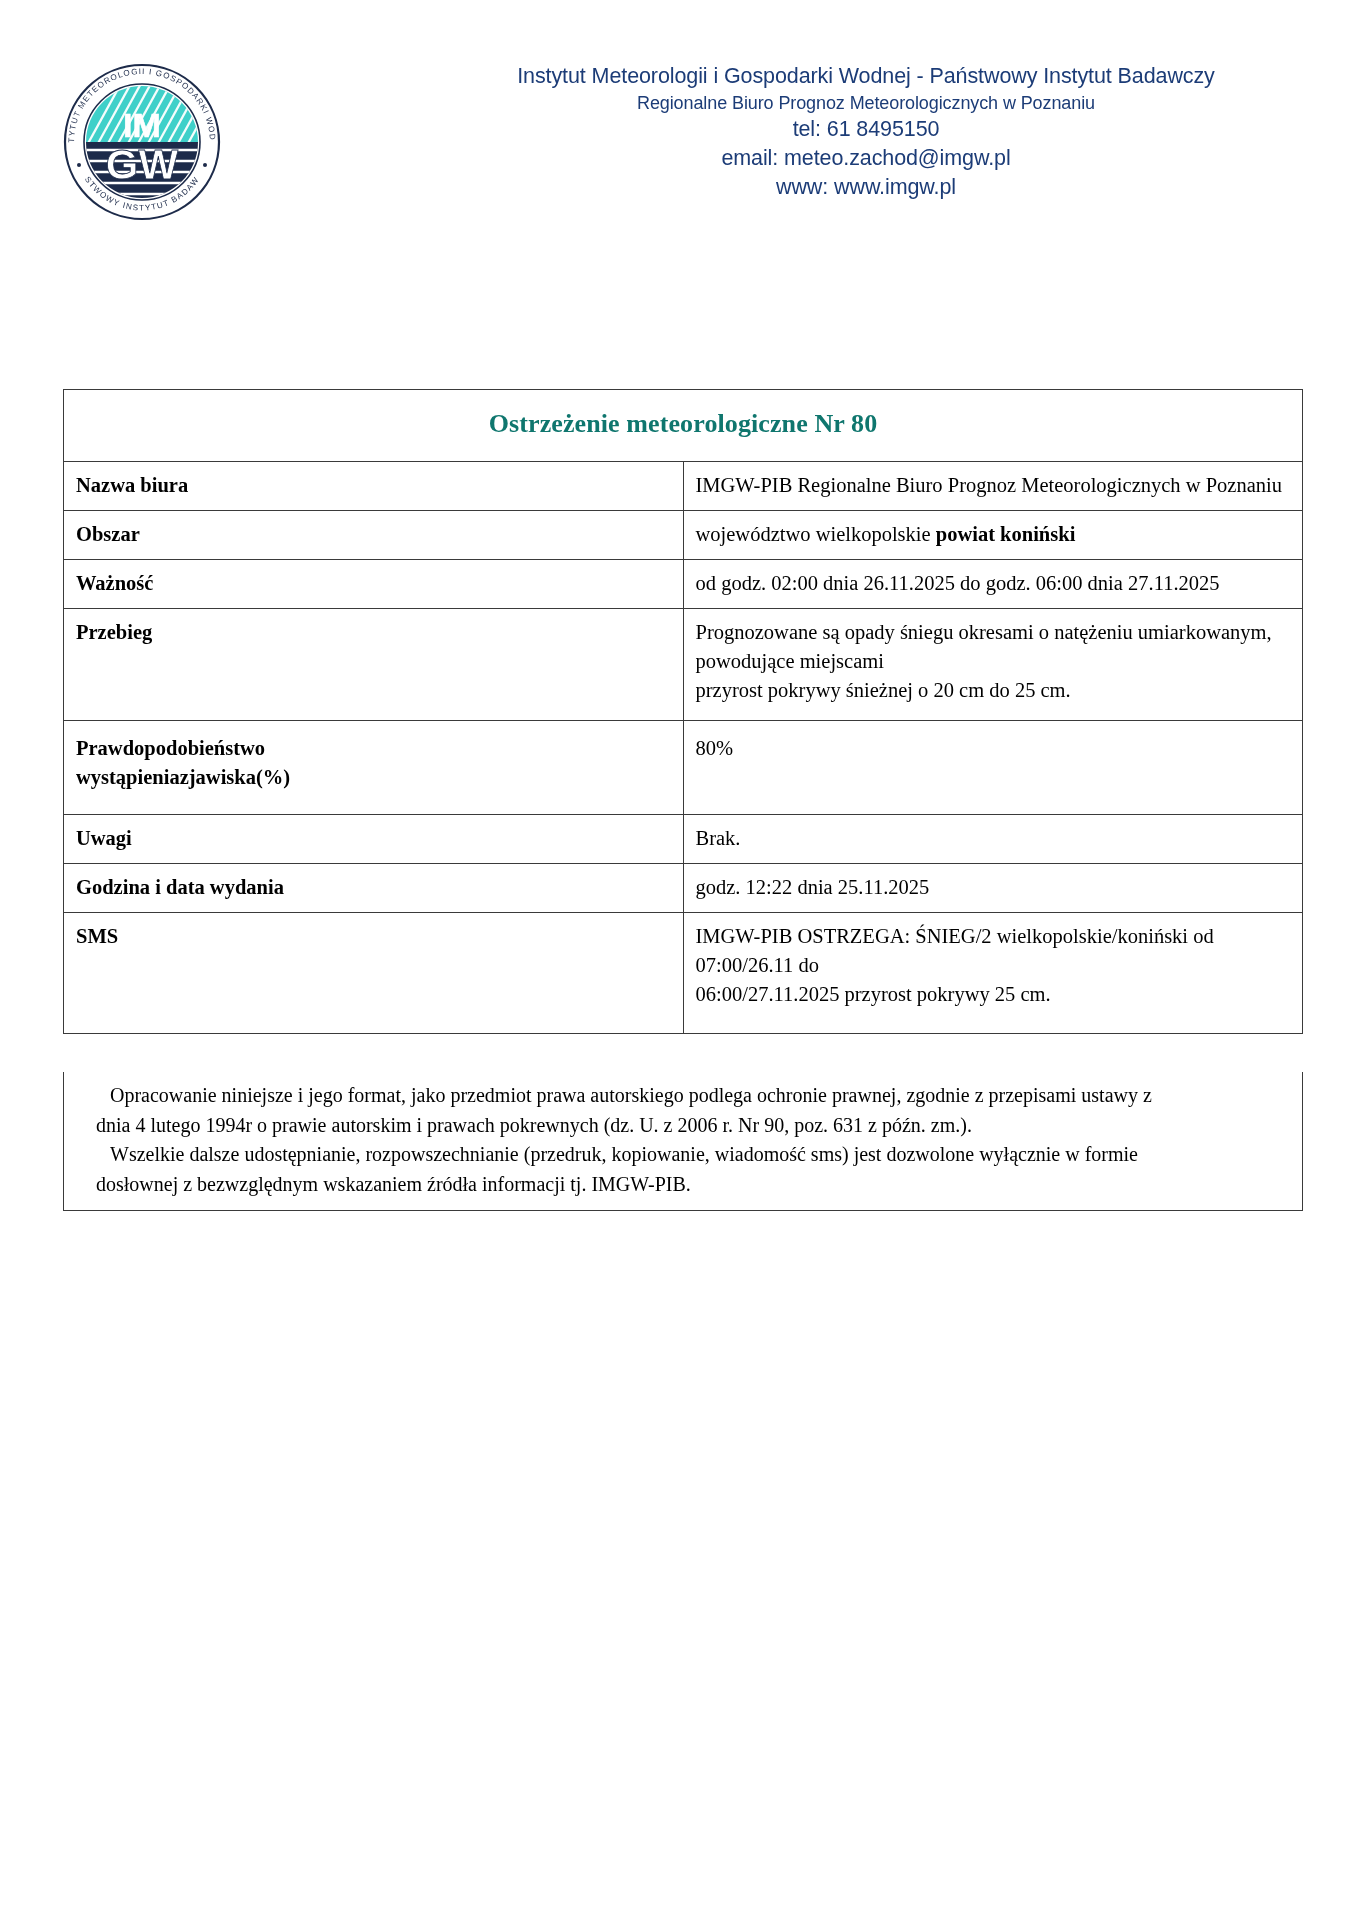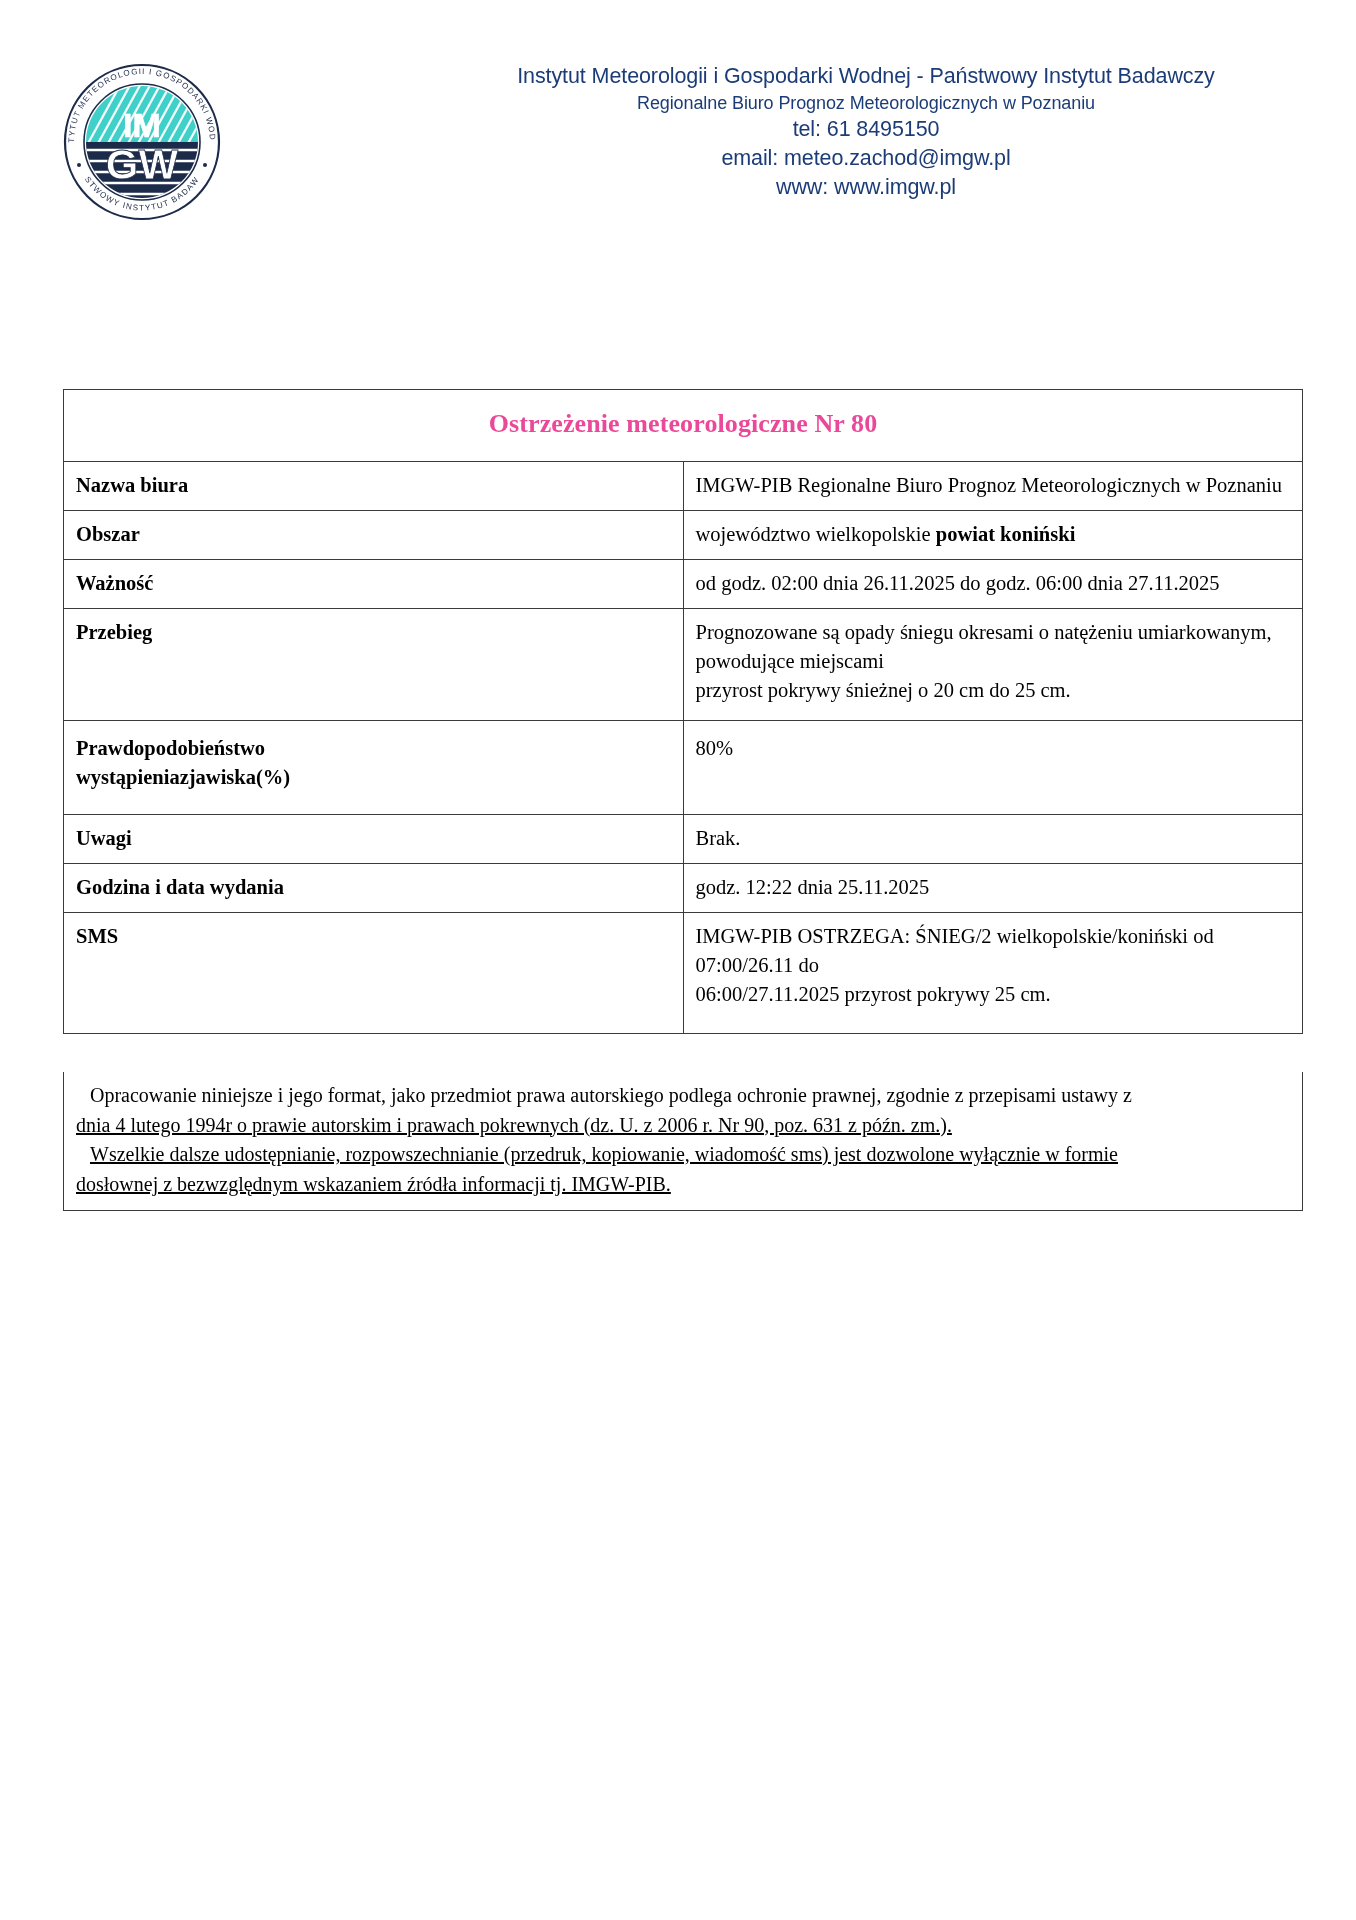--- a/index.html
+++ b/index.html
@@ -74,47 +74,47 @@
   }
   .doc-table td.value {
     font-size: 20.5px;
     margin-left: 48px;
   }
   .title-cell {
     text-align: center;
     padding: 16px 10px 18px 10px !important;
   }
   .title-cell .title-text {
-    color: #ec4899;
+    color: #0f766e;
     font-weight: bold;
     font-size: 26px;
     letter-spacing: 0.1px;
   }
   .value b { font-weight: bold; }
 
   .row-tall td { padding-top: 13px; padding-bottom: 22px; }
   .row-przebieg td { padding-bottom: 14px; }
   .row-sms td { padding-bottom: 24px; }
 
   
   .footer-note {
     position: absolute;
     left: 63px;
     width: 1240px;
     border: 1.3px solid #3a3a3a;
     border-top: none;
     box-sizing: border-box;
-    padding: 9px 16px 12px 12px;
+    padding: 9px 16px 12px 32px;
     font-size: 20px;
     line-height: 1.43;
   }
   .footer-note p {
     margin: 0;
   }
-  .footer-note p + p { margin-top: 1px; text-decoration: underline; }
+  .footer-note p + p { margin-top: 1px; }
   .footer-note .ind { padding-left: 14px; }
 </style>
 </head>
 <body>
 
 <div class="header">
 
   <div class="logo-wrap">
     <svg width="160" height="160" viewBox="0 0 160 160">
       <defs>

